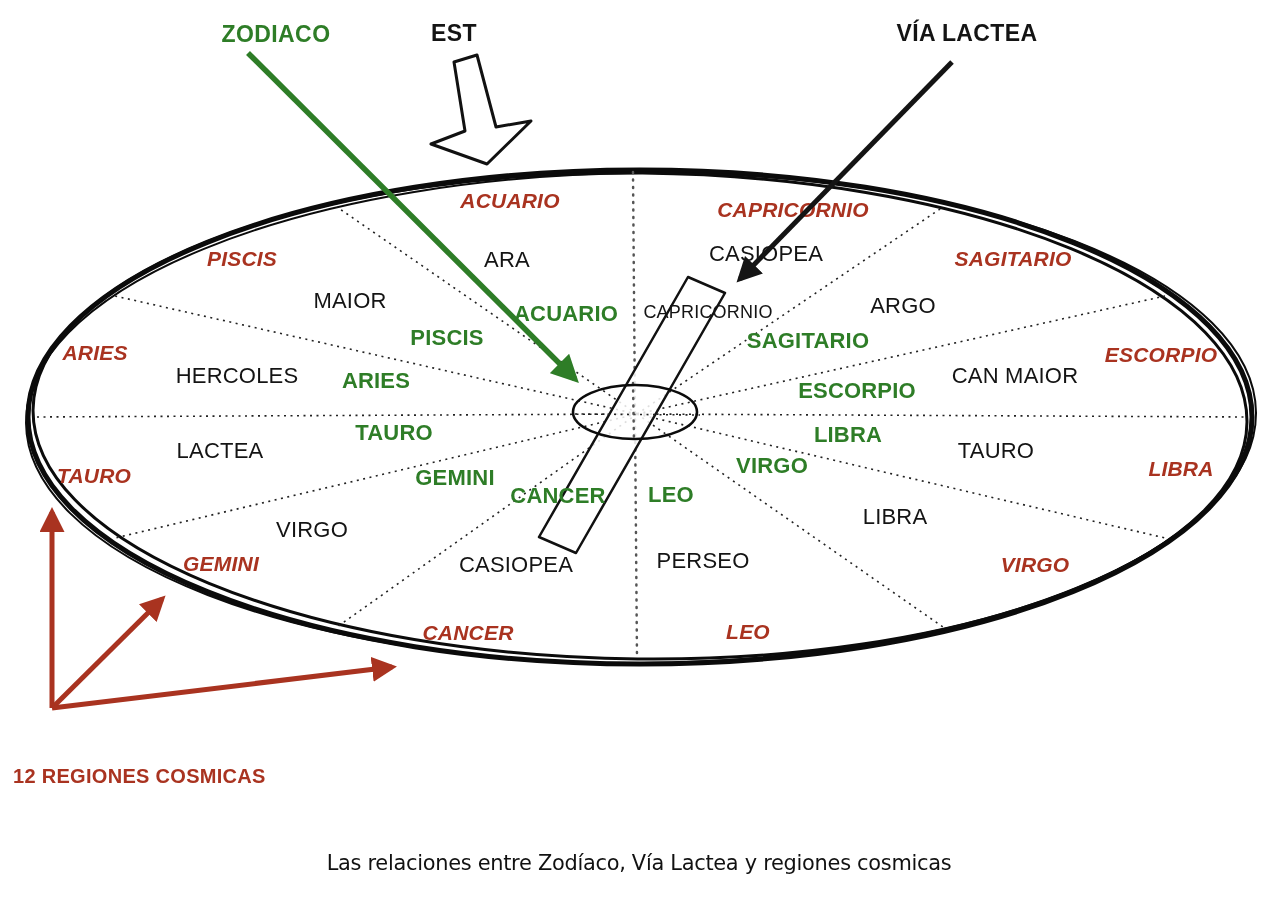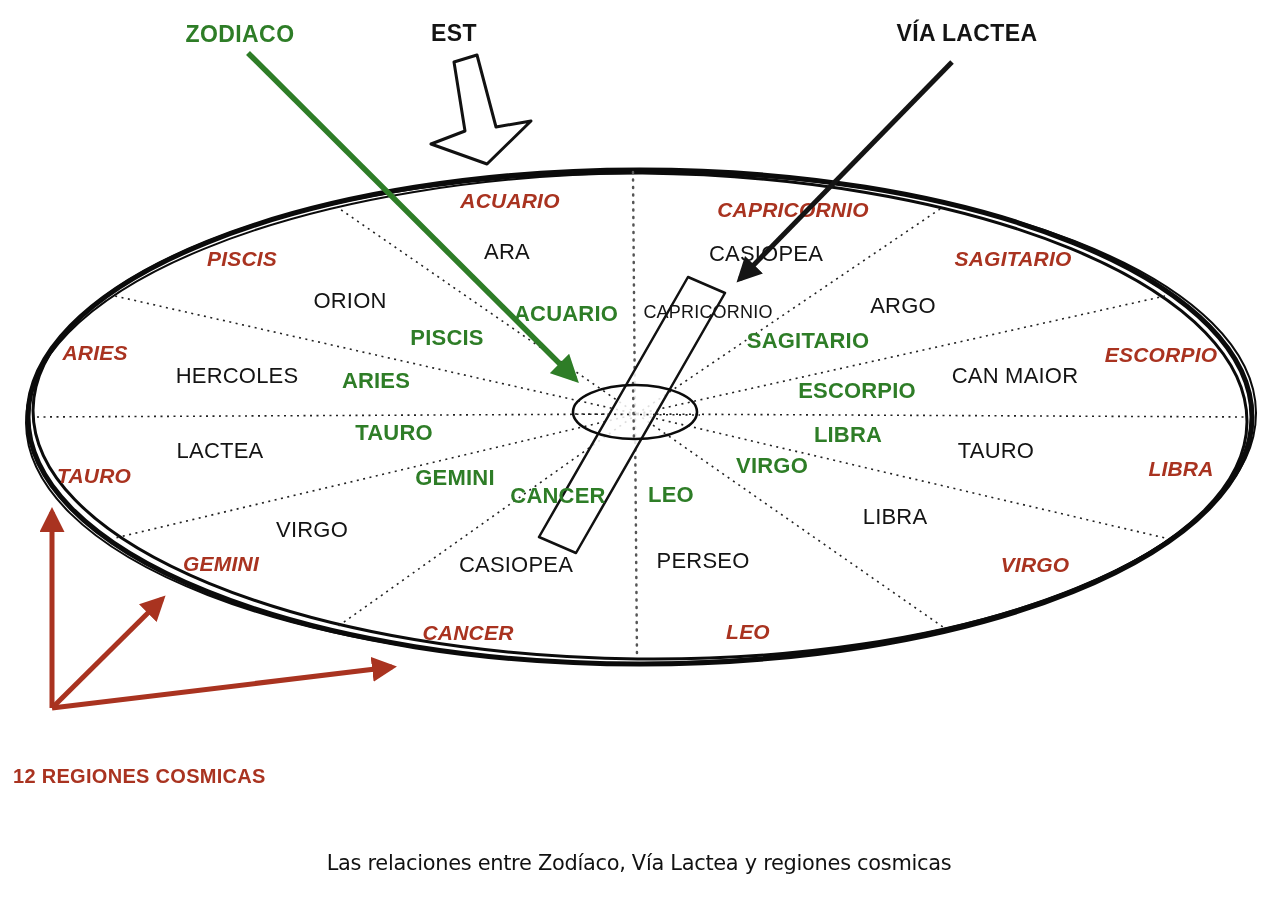--- a/index.html
+++ b/index.html
@@ -18,21 +18,21 @@
     font-size:22px;line-height:1;letter-spacing:0.2px;
   }
   .label.black{color:var(--ink);font-weight:400;}
   .label.green{color:var(--green);font-weight:700;}
   .label.red{color:var(--red);font-weight:700;font-style:italic;font-size:21px;}
   .label.band-label{font-size:18px;font-weight:400;color:var(--ink);}
   .anno{
     position:absolute;transform:translate(-50%,-50%);white-space:nowrap;
     font-size:23px;line-height:1;color:var(--ink);font-weight:700;letter-spacing:0.4px;
   }
-  .anno.green{color:var(--green);font-weight:700;}
+  .anno.green{color:var(--green);font-weight:700;margin-left:36px;}
   .anno.red-bold{color:var(--red);font-weight:700;font-size:20px;transform:none;letter-spacing:0.3px;margin-top:44px;}
   .caption{
     position:absolute;left:0;top:850px;width:100%;text-align:center;
     font-size:22px;color:#111;letter-spacing:-0.3px;font-weight:400;
     font-family:"DejaVu Sans",sans-serif;transform:scaleX(0.95);
   }
 </style>
 </head>
 <body>
 
@@ -71,23 +71,23 @@
       <div class="label red" style="left: 1013px; top: 258px;">SAGITARIO</div>
       <div class="label red" style="left: 1161px; top: 354px;">ESCORPIO</div>
       <div class="label red" style="left: 1181px; top: 468px;">LIBRA</div>
       <div class="label red" style="left: 1035px; top: 564px;">VIRGO</div>
       <div class="label red" style="left: 748px; top: 631px;">LEO</div>
       <div class="label red" style="left: 468px; top: 632px;">CANCER</div>
       <div class="label red" style="left: 221px; top: 563px;">GEMINI</div>
       <div class="label red" style="left: 94px; top: 475px;">TAURO</div>
       <div class="label red" style="left: 95px; top: 352px;">ARIES</div>
       <div class="label red" style="left: 242px; top: 258px;">PISCIS</div>
-      <div class="label black" style="left: 507px; top: 252px; text-align: center;">ARA</div>
+      <div class="label black" style="left: 507px; top: 260px; text-align: center;">ARA</div>
       <div class="label black" style="left: 766px; top: 254px;">CASIOPEA</div>
-      <div class="label black" style="left: 350px; top: 301px;">ORION</div>
+      <div class="label black" style="left: 350px; top: 301px;">MAIOR</div>
       <div class="label black" style="left: 903px; top: 306px;">ARGO</div>
       <div class="label black" style="left: 237px; top: 376px;">HERCOLES</div>
       <div class="label black" style="left: 1015px; top: 376px;">CAN MAIOR</div>
       <div class="label black" style="left: 220px; top: 451px;">LACTEA</div>
       <div class="label black" style="left: 996px; top: 451px;">TAURO</div>
       <div class="label black" style="left: 312px; top: 530px;">VIRGO</div>
       <div class="label black" style="left: 895px; top: 517px;">LIBRA</div>
       <div class="label black" style="left: 516px; top: 565px;">CASIOPEA</div>
       <div class="label black" style="left: 703px; top: 561px;">PERSEO</div>
       <div class="label green" style="left: 566px; top: 314px;">ACUARIO</div>

